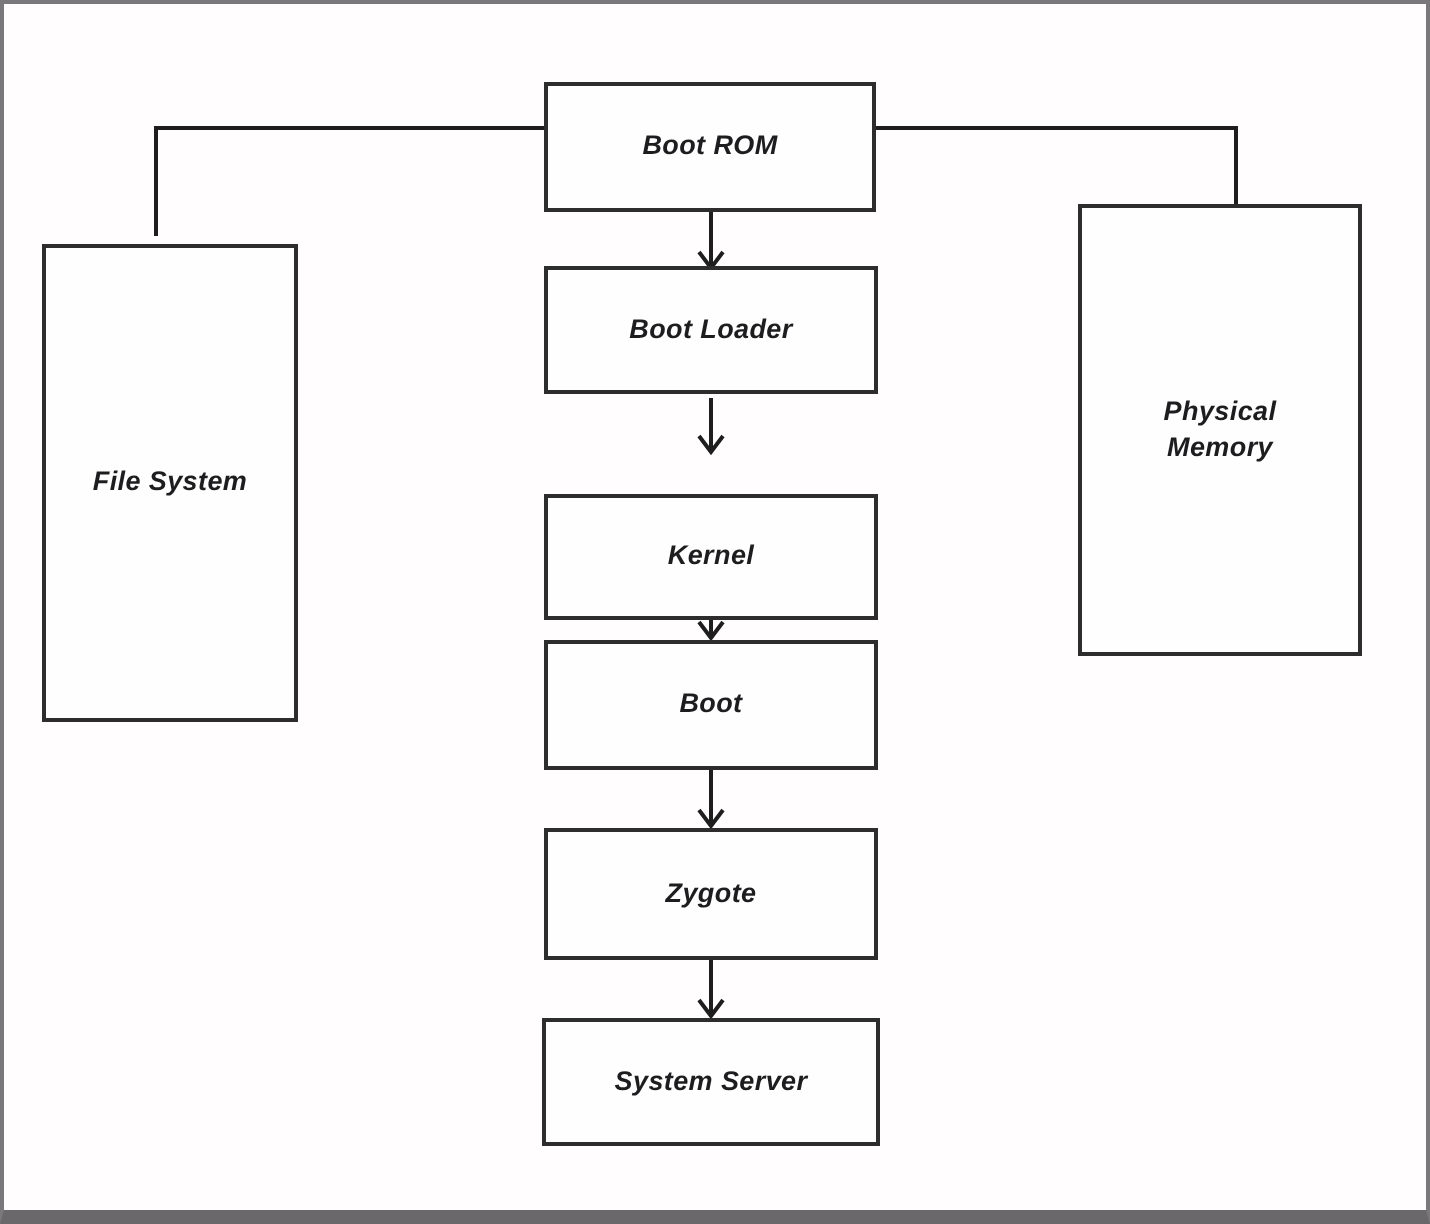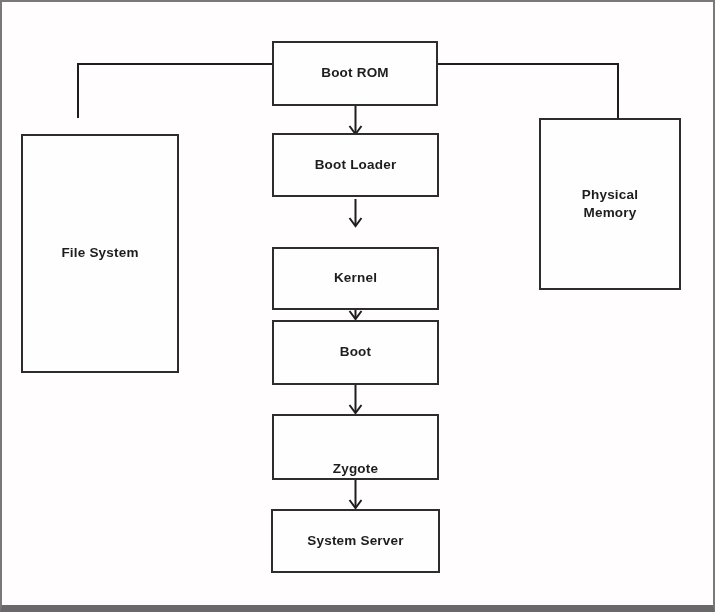--- a/index.html
+++ b/index.html
@@ -11,20 +11,21 @@
   .frame {
     position: relative;
     width: 711px;
     height: 603px;
     background: #fffdfe;
     border-style: solid;
     border-color: #7b787b;
     border-width: 2px 2px 7px 2px;
     border-bottom-color: #6b686b;
     overflow: hidden;
+    font-style: italic;
   }
   .connectors {
     position: absolute;
     left: 0;
     top: 0;
     width: 711px;
     height: 603px;
     pointer-events: none;
   }
   .node {
@@ -41,24 +42,24 @@
     font-weight: bold;
     font-size: 13.5px;
     letter-spacing: 0.2px;
     color: #1d1d1f;
     line-height: 1.35;
   }
   .node-boot-rom       { left: 270px; top: 39px;  width: 166px; height: 65px; }
   .node-boot-loader    { left: 270px; top: 131px; width: 167px; height: 64px; }
   .node-kernel         { left: 270px; top: 225px; width: 167px; height: 63px; margin-top: 20px; }
   .node-init           { left: 270px; top: 318px; width: 167px; height: 65px; }
-  .node-zygote         { left: 270px; top: 412px; width: 167px; height: 66px; align-items: flex-end; }
+  .node-zygote         { left: 270px; top: 412px; width: 167px; height: 66px; }
   .node-system-server  { left: 269px; top: 507px; width: 169px; height: 64px; }
-  .node-file-system    { left: 19px;  top: 132px; width: 158px; height: 239px; }
-  .node-physical-memory{ left: 537px; top: 116px; width: 142px; height: 172px; }
+  .node-file-system    { left: 19px;  top: 120px; width: 128px; height: 239px; }
+  .node-physical-memory{ left: 537px; top: 100px; width: 142px; height: 226px; }
   .node-physical-memory .label { max-width: 82px; }
 </style>
 </head>
 <body>
 
 <div class="frame">
 
   <svg class="connectors" viewBox="0 0 711 603" xmlns="http://www.w3.org/2000/svg" fill="none" stroke="#1e1e1e" stroke-width="2">
 
     <polyline points="270,62 76,62 76,116"></polyline>

